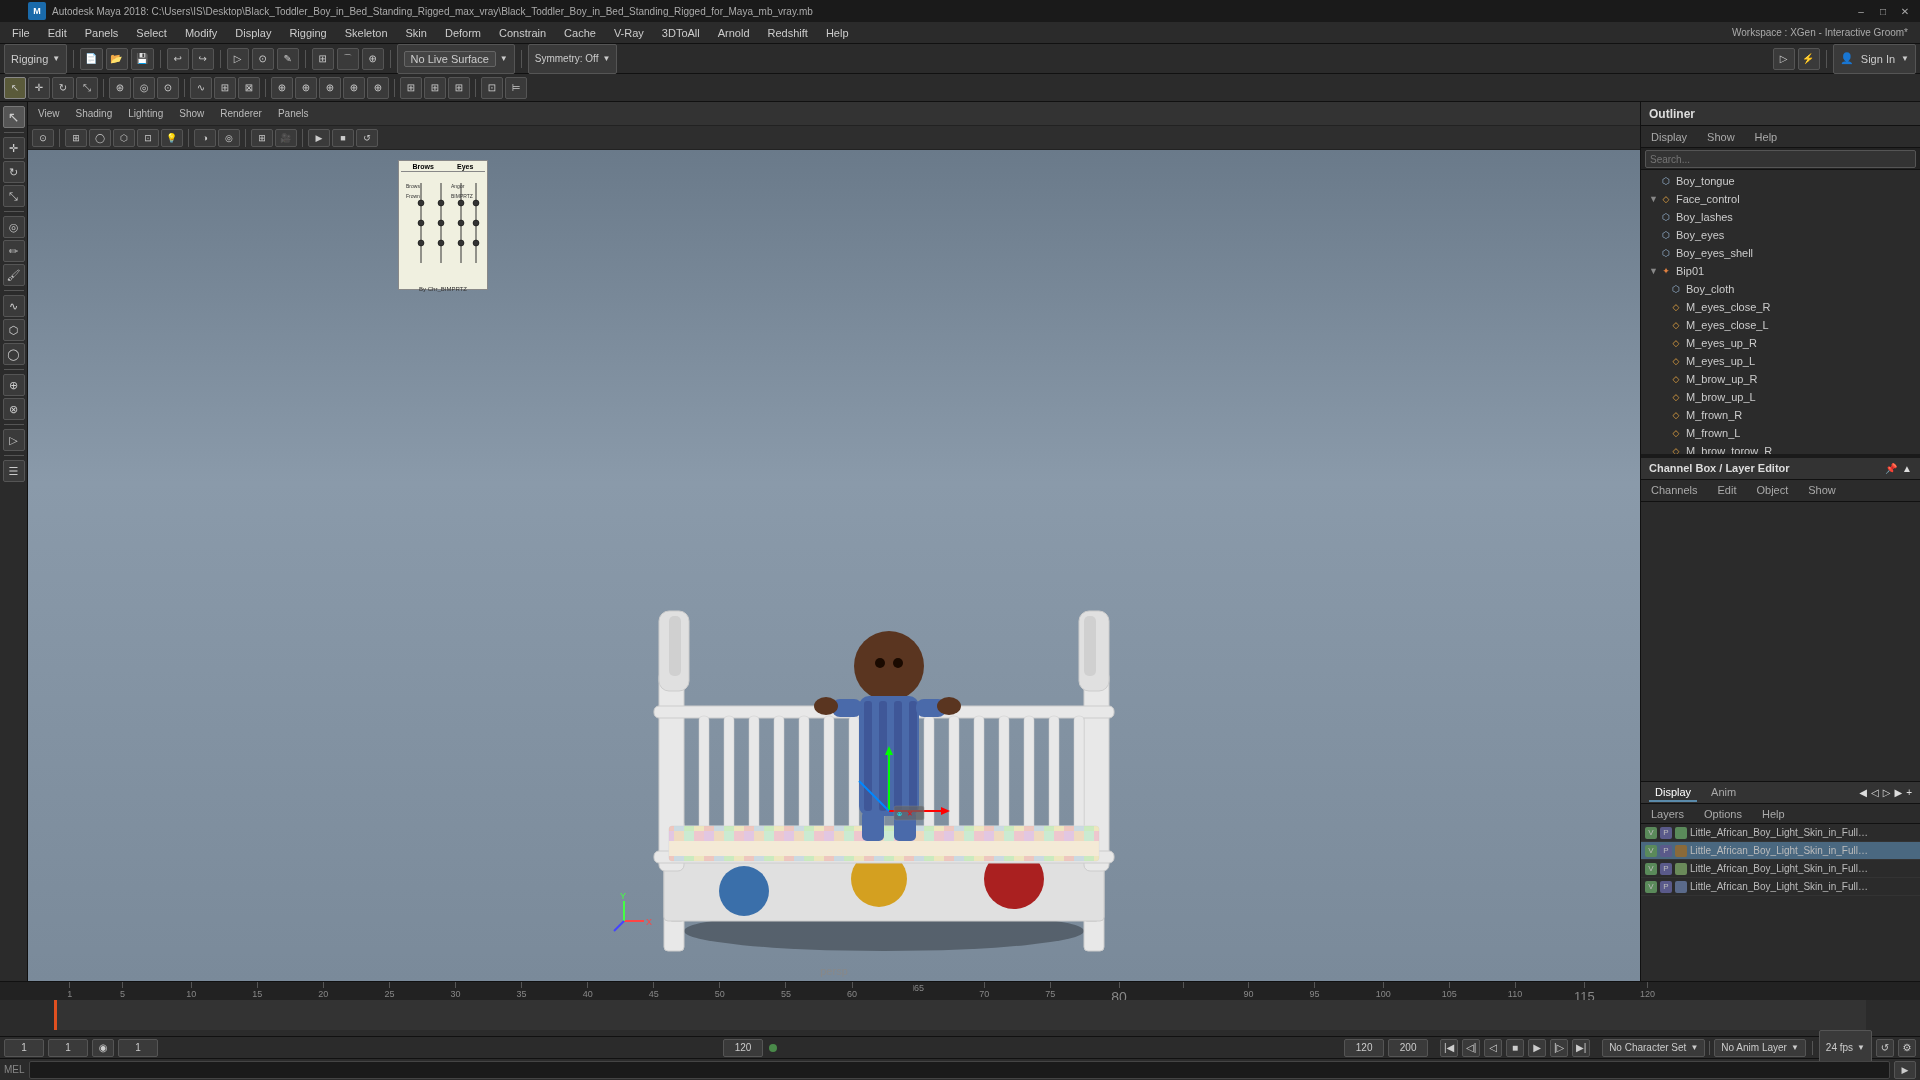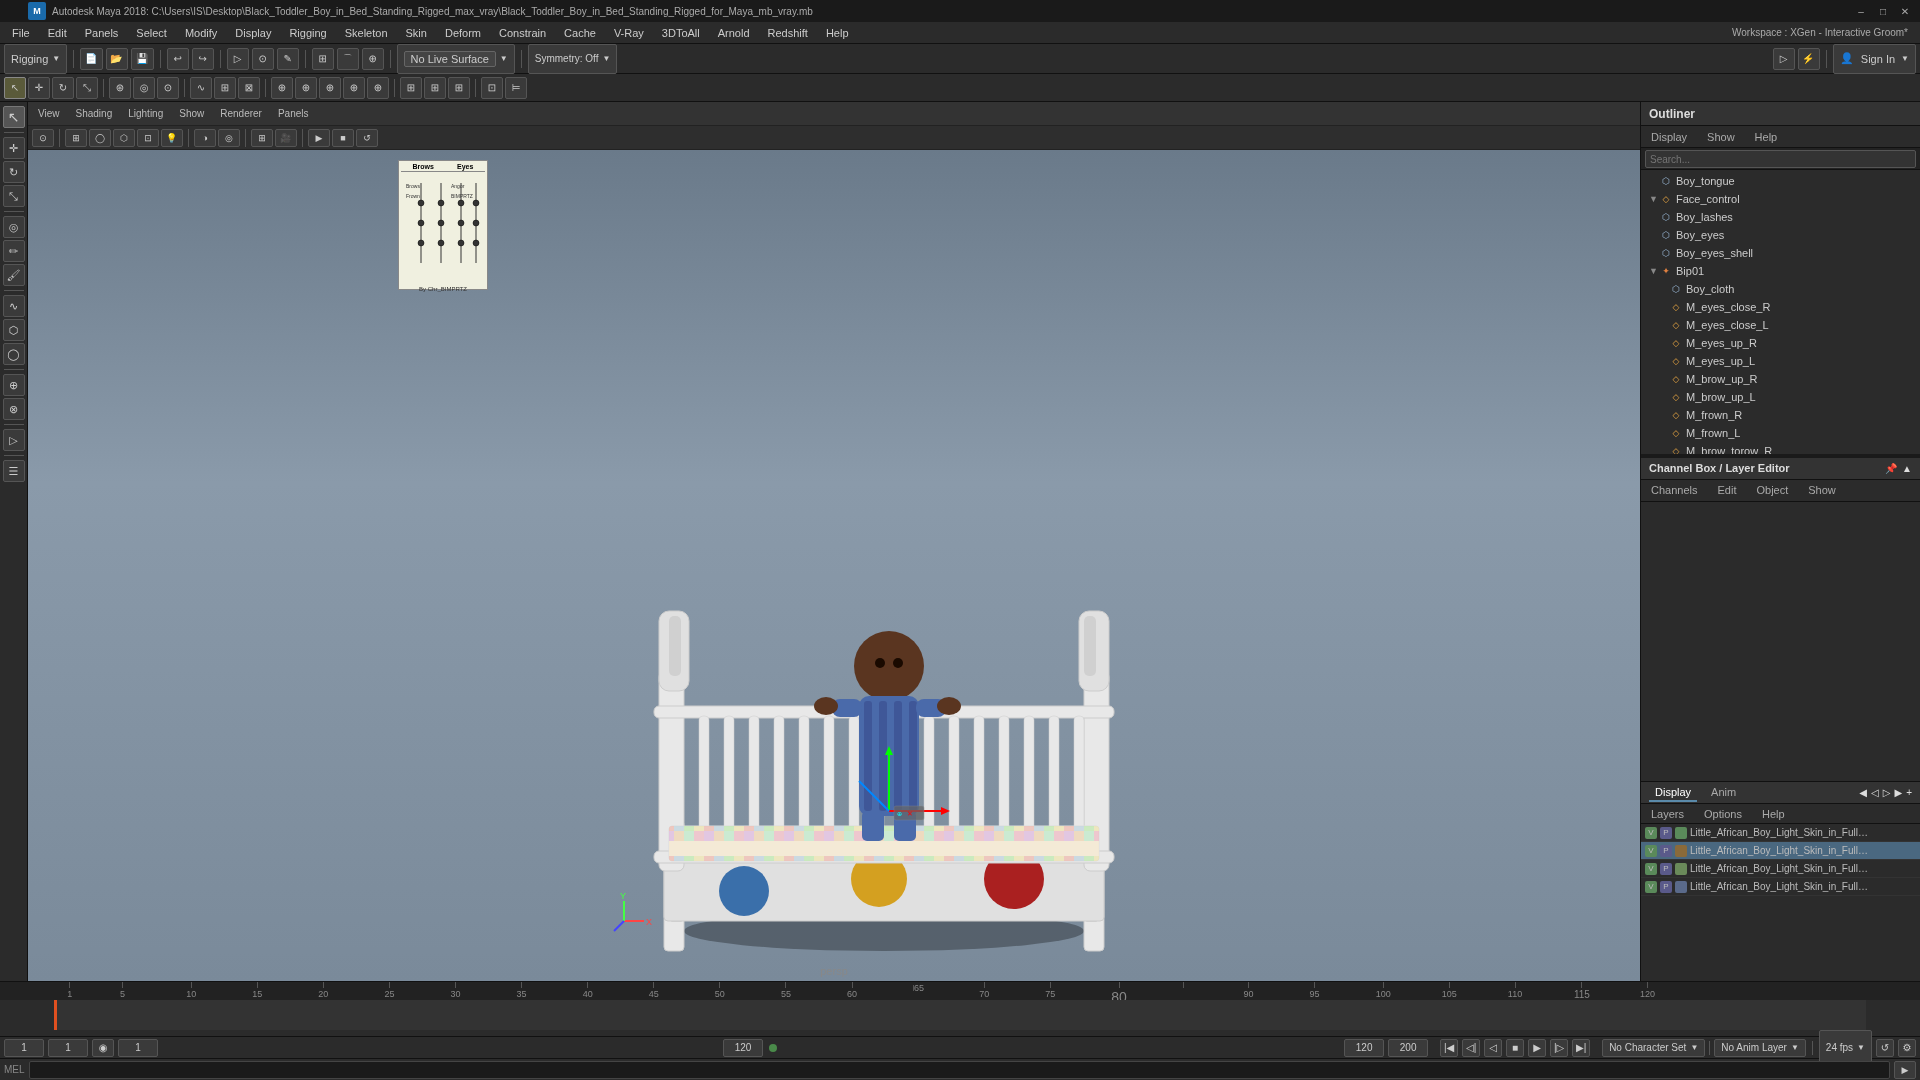--- a/index.html
+++ b/index.html
@@ -767,21 +767,21 @@
         <div style="position: absolute; left: 87.5%; top: 0px; display: flex; flex-direction: column; align-items: center;">
           <div style="width:1px;height:6px;background:#555;"></div>
           <span style="font-size:9px;color:#888;margin-top:1px;">105</span>
         </div>
         <div style="position: absolute; left: 91.6667%; top: 0px; display: flex; flex-direction: column; align-items: center;">
           <div style="width:1px;height:6px;background:#555;"></div>
           <span style="font-size:9px;color:#888;margin-top:1px;">110</span>
         </div>
         <div style="position: absolute; left: 95.8333%; top: 0px; display: flex; flex-direction: column; align-items: center;">
           <div style="width:1px;height:6px;background:#555;"></div>
-          <span style="font-size:10px;color:#888;margin-top:1px;">115</span>
+          <span style="font-size:13px;color:#888;margin-top:1px;">115</span>
         </div>
         <div style="position: absolute; left: 100%; top: 0px; display: flex; flex-direction: column; align-items: center;">
           <div style="width:1px;height:6px;background:#555;"></div>
           <span style="font-size:9px;color:#888;margin-top:1px;">120</span>
         </div>
       </div>
   </div>
 
   <div id="timeline-bar" style="height:30px;background:#333;position:relative;margin:0 54px 0 54px;">
 

